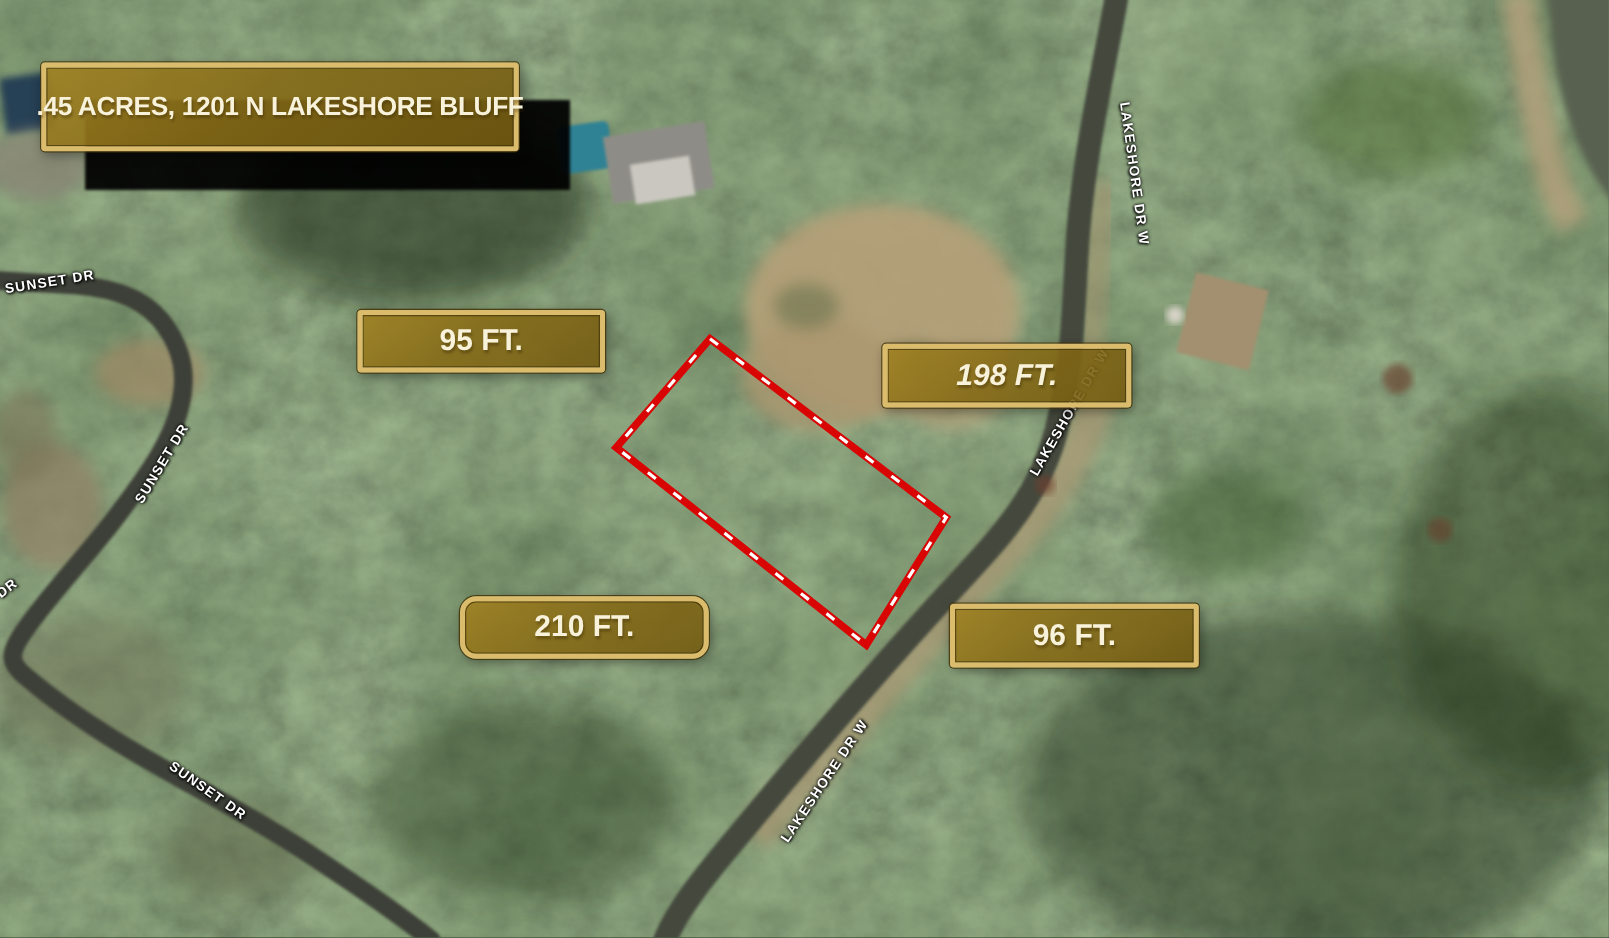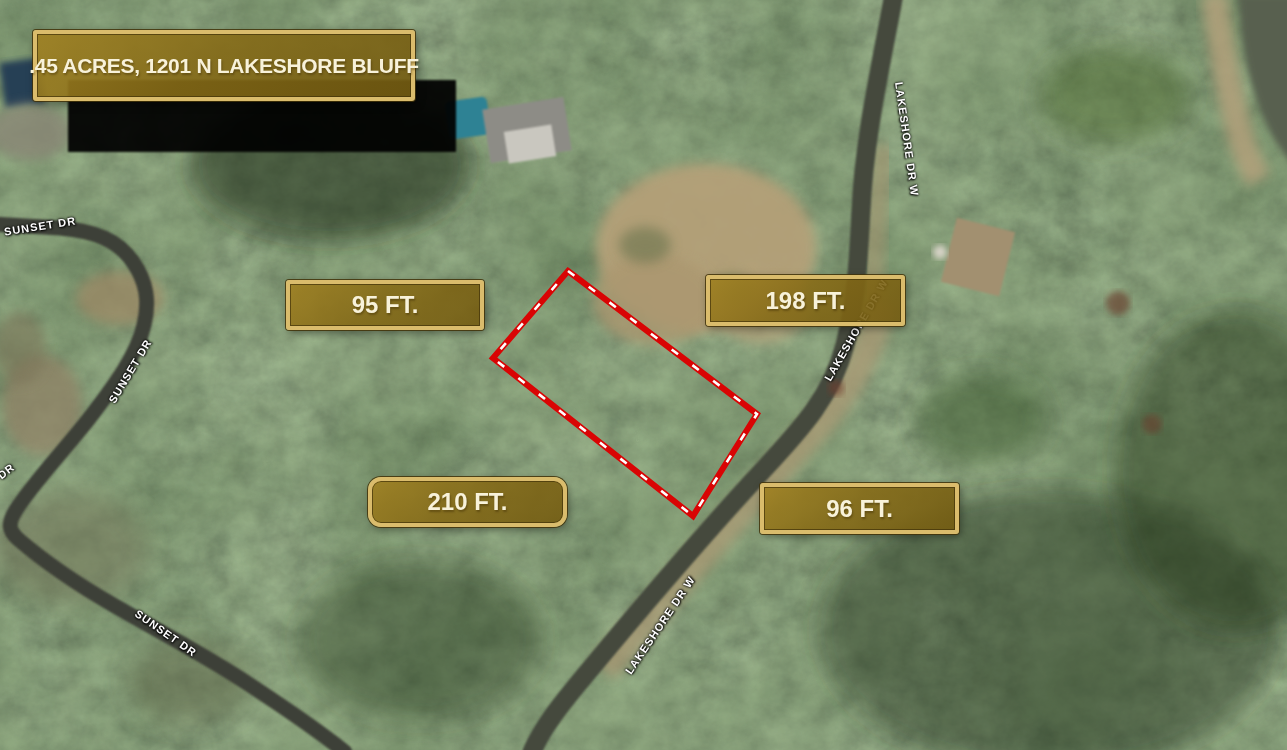--- a/index.html
+++ b/index.html
@@ -15,23 +15,23 @@
     transform:translate(-50%,-50%);
   }
   .banner{
     position:absolute;z-index:3;display:flex;align-items:center;justify-content:center;
     background:linear-gradient(140deg, rgba(160,129,34,.92) 0%, rgba(133,106,22,.9) 45%, rgba(116,92,17,.9) 100%);
     border:4px solid #dabc6c;border-radius:3px;
     box-shadow:0 0 0 1px rgba(66,50,8,.85), inset 0 0 0 1px rgba(66,50,8,.7), 2px 3px 9px rgba(0,0,0,.4);
     color:#f8f2da;font-weight:bold;white-space:nowrap;
     text-shadow:1px 2px 2px rgba(55,38,0,.4);
   }
-  #title-banner{left:33px;top:30px;width:374px;height:63px;font-size:21px;letter-spacing:-0.3px;}
-  #banner-95 {left:286px;top:248px;width:190px;height:42px;font-size:24px;margin-top:32px;}
-  #banner-198{left:706px;top:275px;width:191px;height:43px;font-size:24px;}
+  #title-banner{left:33px;top:50px;width:374px;height:63px;font-size:21px;letter-spacing:-0.3px;}
+  #banner-95 {left:286px;top:248px;width:190px;height:42px;font-size:24px;}
+  #banner-198{left:706px;top:275px;width:191px;height:43px;font-size:24px;font-style:italic;}
   #banner-210{left:368px;top:477px;width:191px;height:42px;font-size:24px;border-radius:13px;}
   #banner-96 {left:760px;top:483px;width:191px;height:43px;font-size:24px;justify-content:center;}
 </style>
 </head>
 <body>
 
 <div id="stage">
 
   <svg id="map-svg" width="1287" height="750" viewBox="0 0 1287 750">
     <defs>

